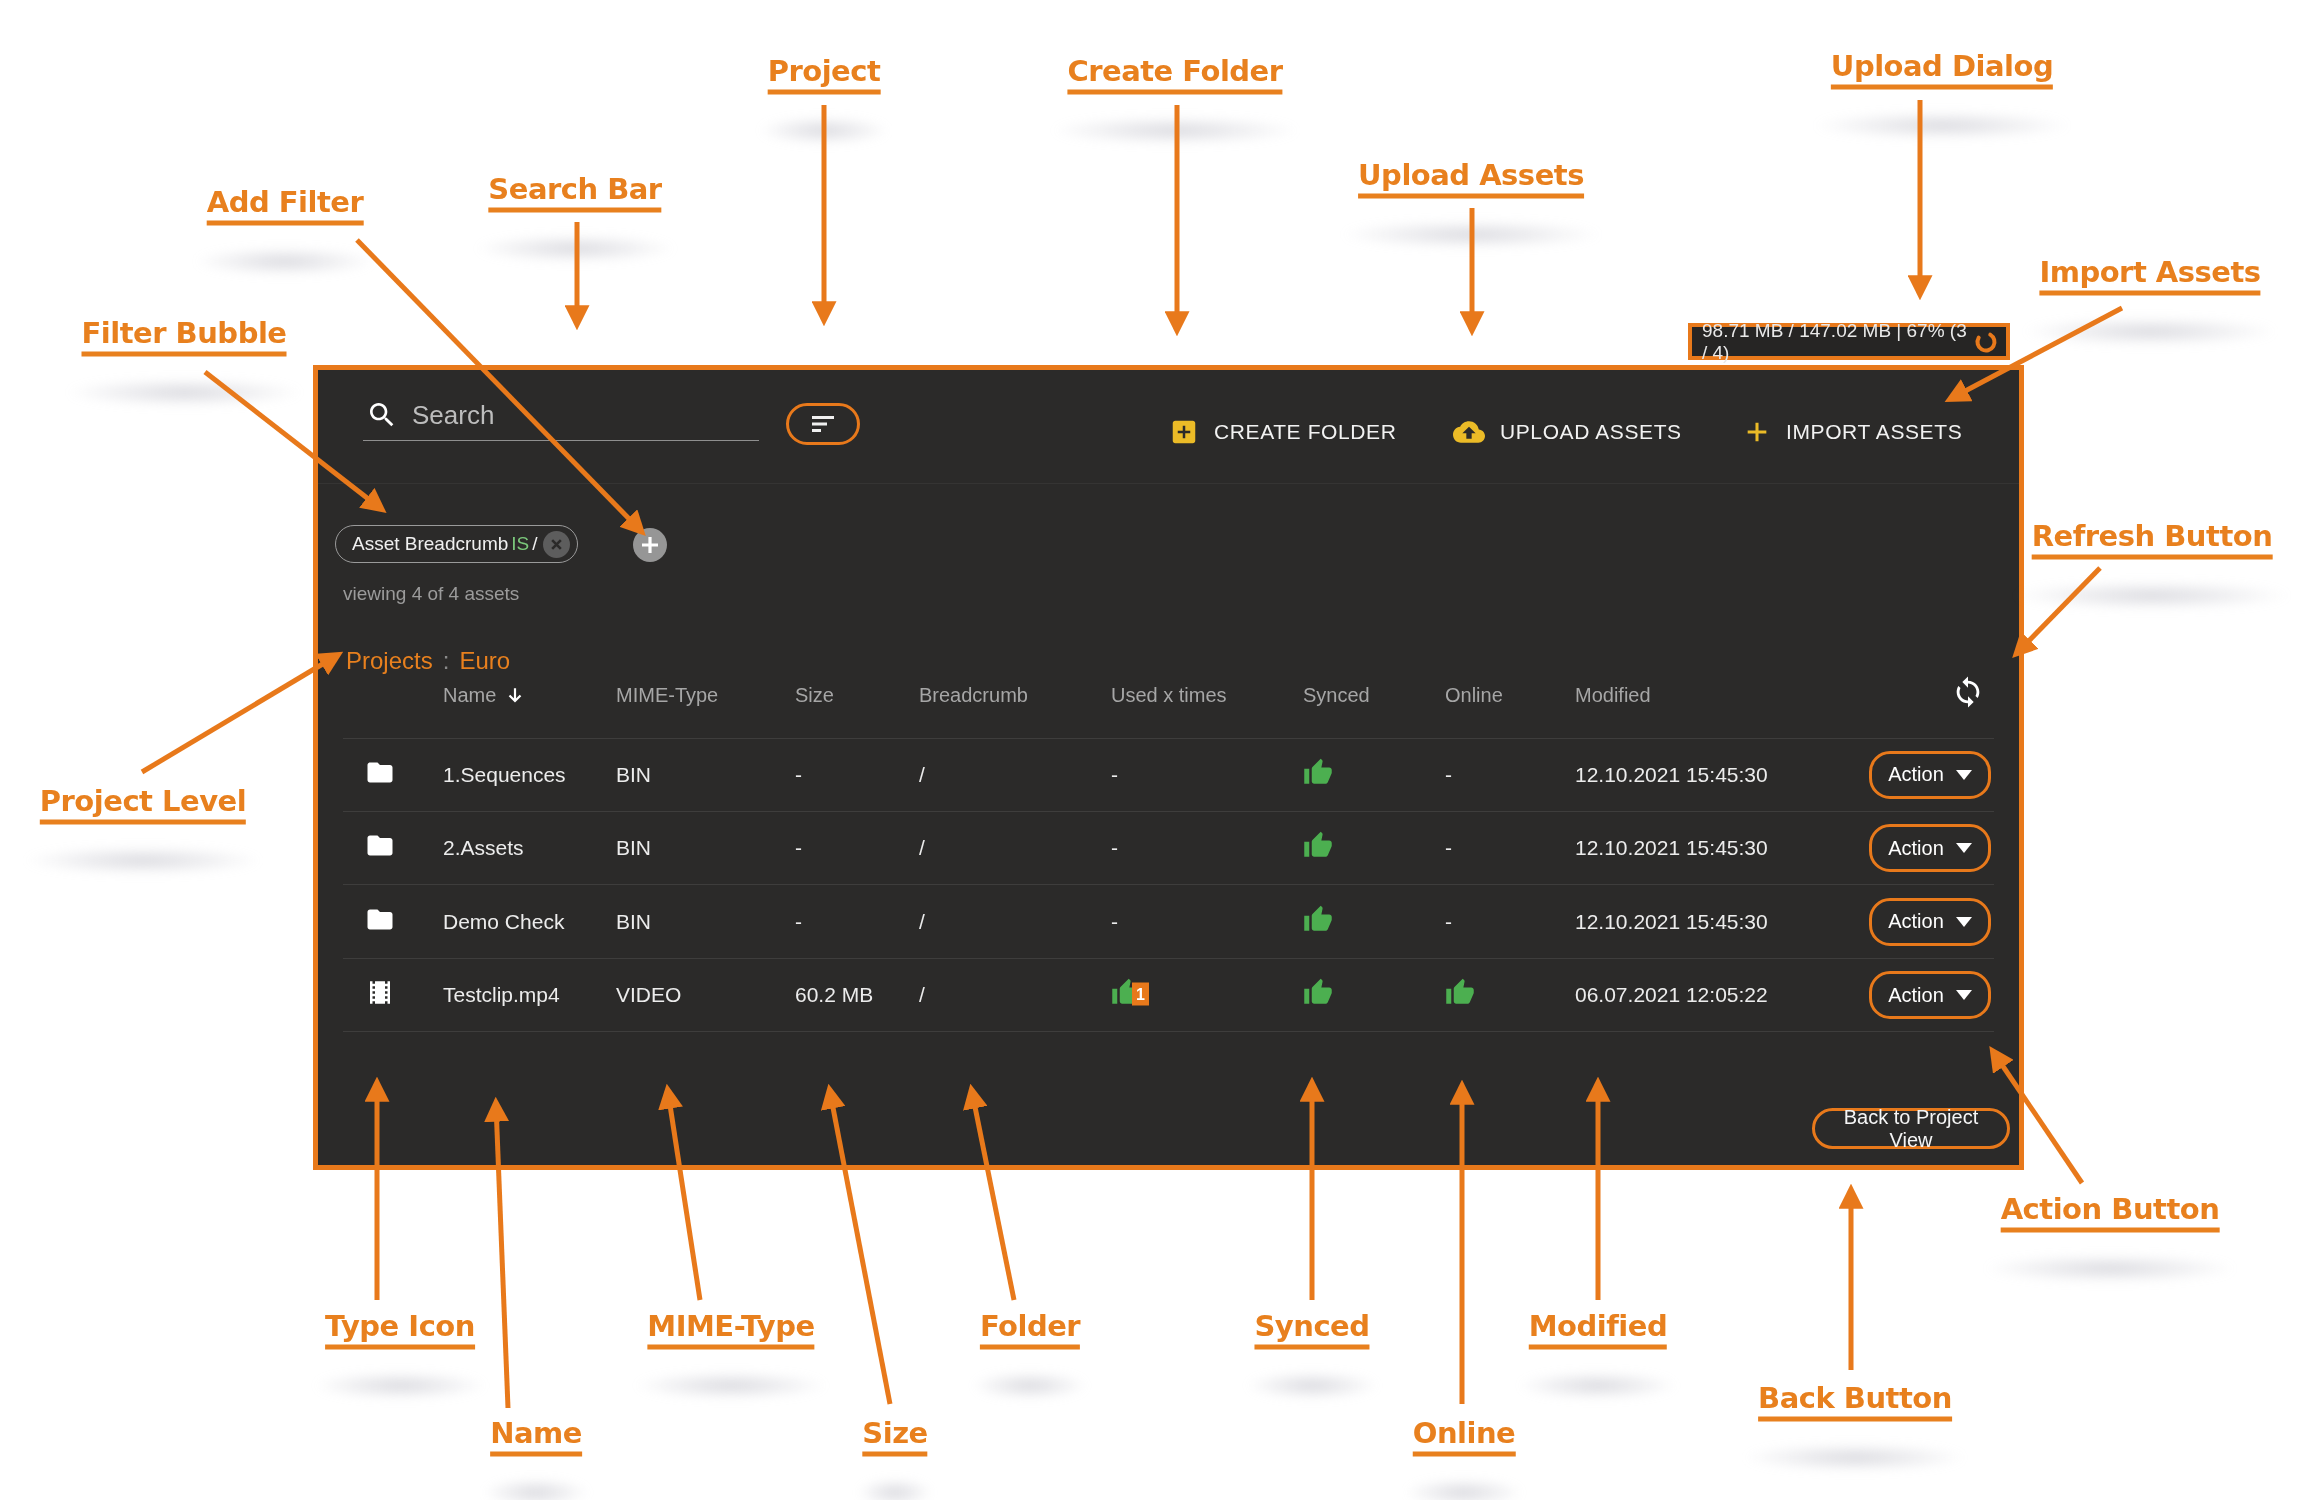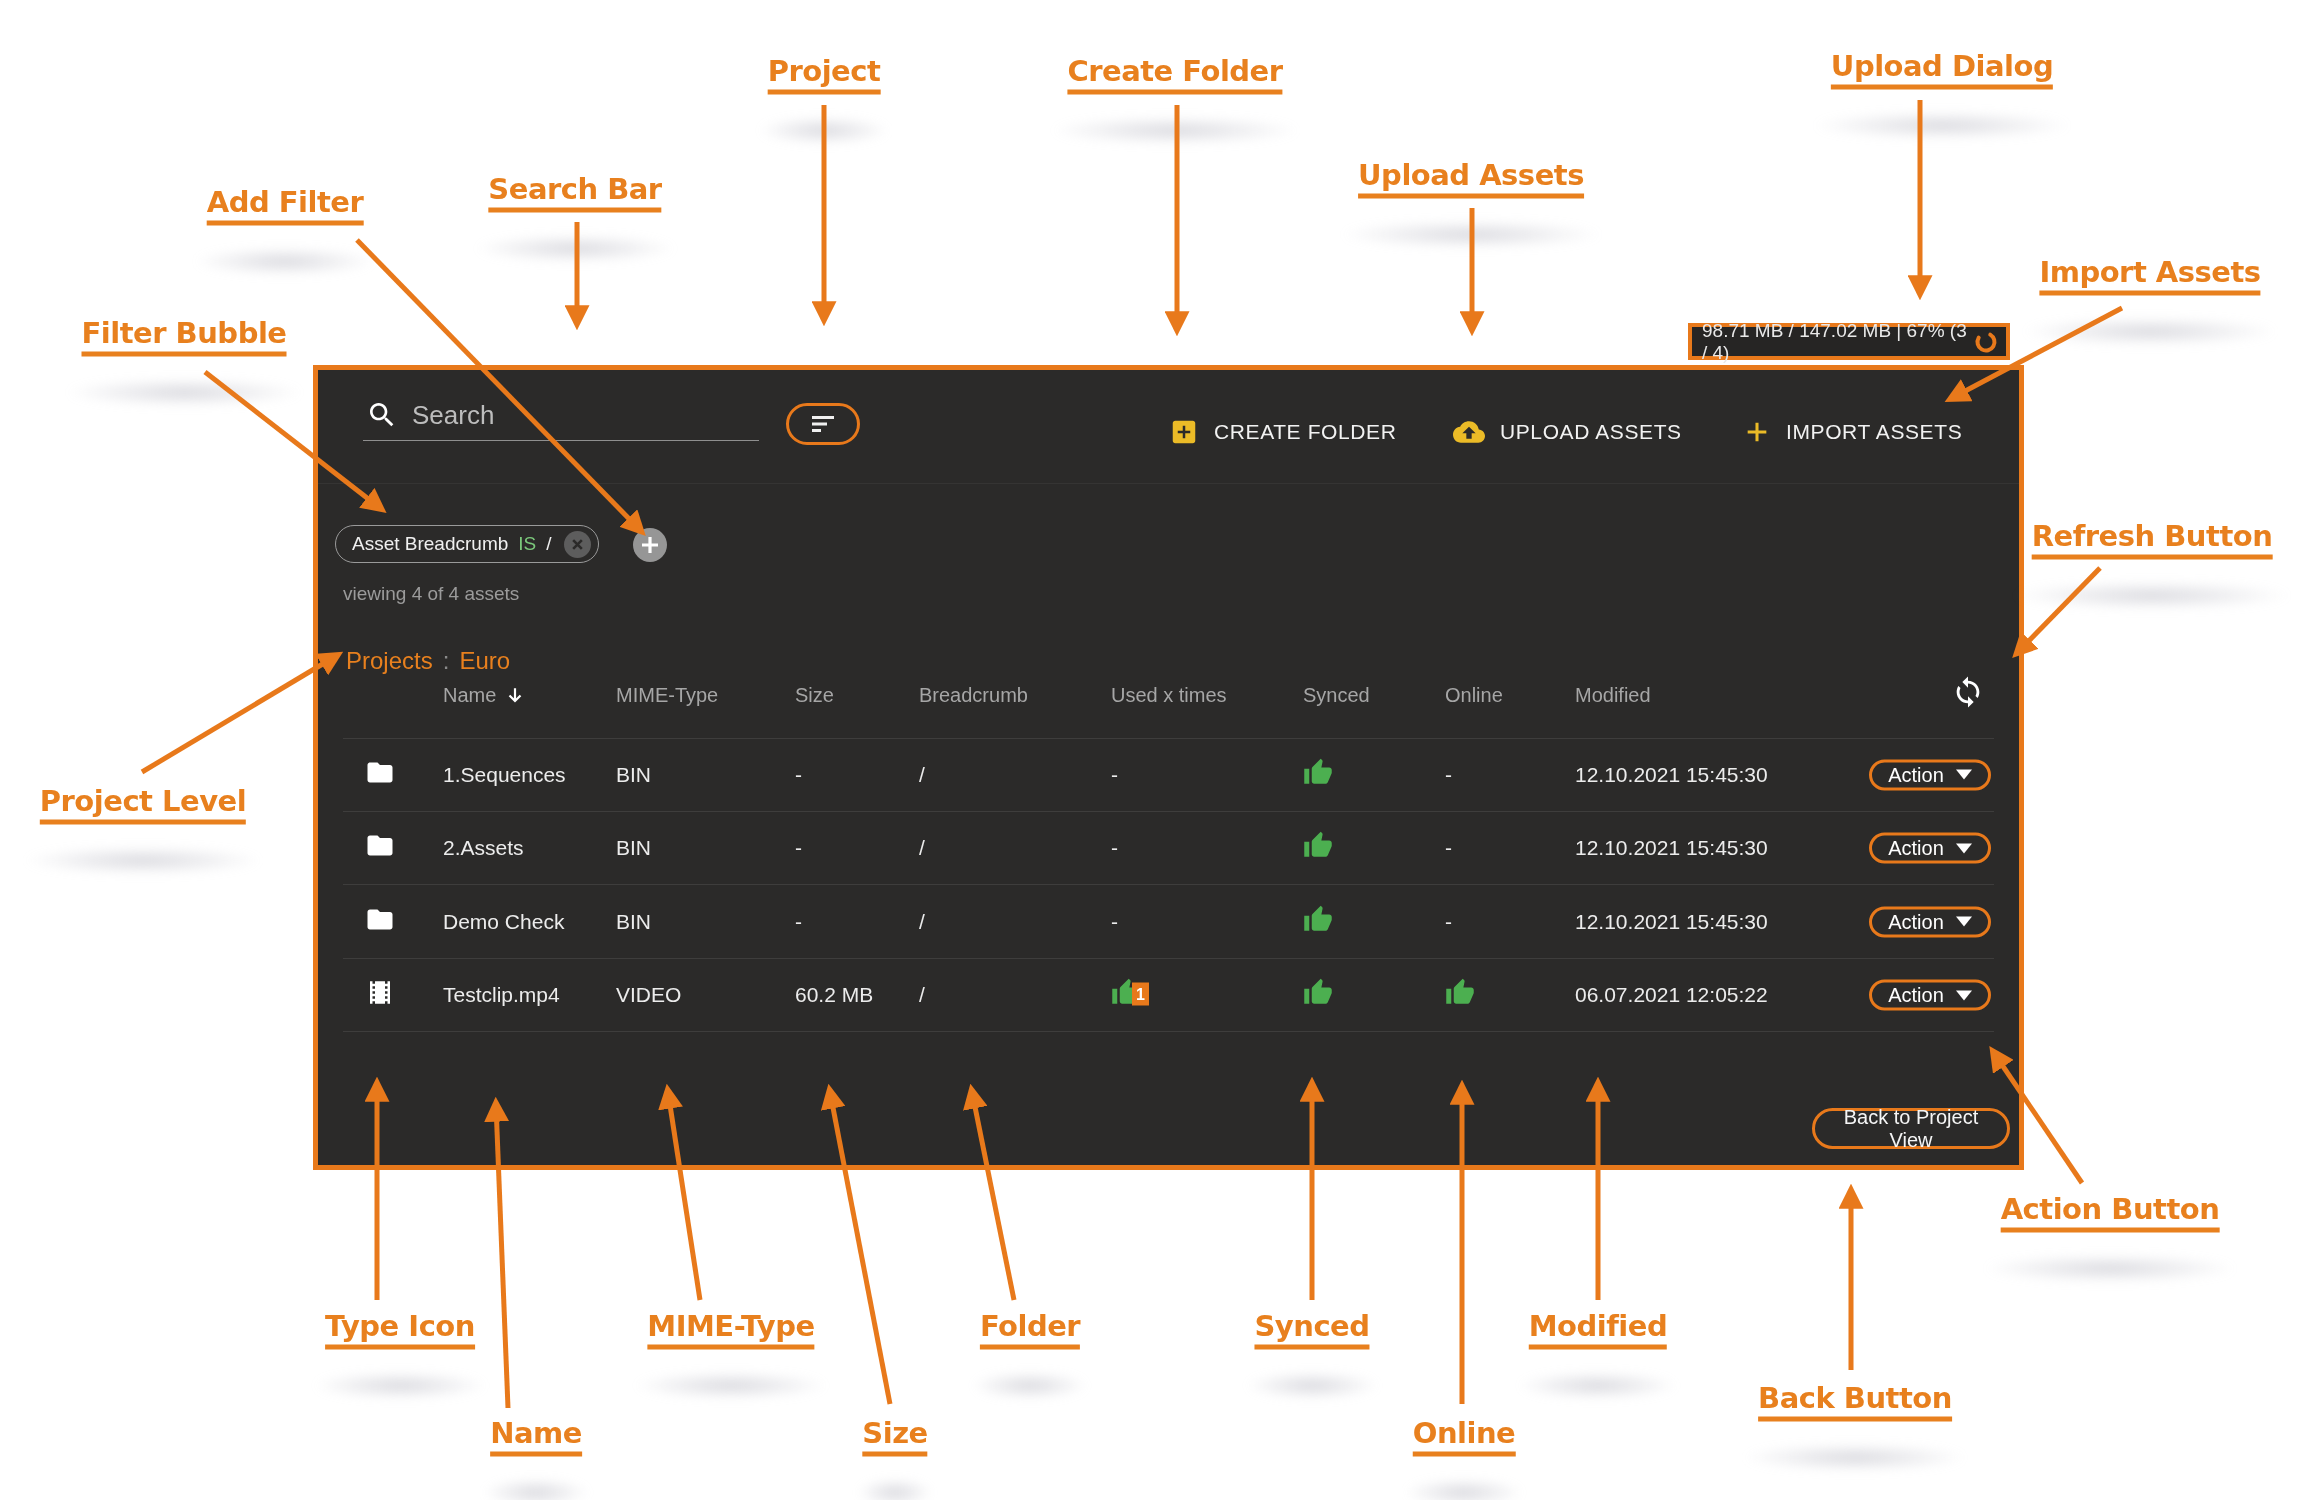--- a/index.html
+++ b/index.html
@@ -53,21 +53,21 @@
   }
   .top-btn .lbl{color:#F2F2F2;font-size:21px;letter-spacing:0.6px;font-family:"Liberation Sans",sans-serif;}
   .btn-create{left:851px;}
   .btn-upload{left:1135px;}
   .btn-import{left:1425px;}
   .toolbar-divider{position:absolute;left:0;top:113px;width:100%;height:1px;background:rgba(255,255,255,0.05);}
   
   .filter-bubble{
     position:absolute;left:17px;top:155px;height:38px;padding:0 7px 0 16px;
     border:1.5px solid #9A9A9A;border-radius:20px;
-    display:flex;align-items:center;gap:10px;box-sizing:border-box;cursor:pointer;
+    display:flex;align-items:center;gap:3px;box-sizing:border-box;cursor:pointer;
   }
   .filter-bubble .field{color:#F0F0F0;font-size:19px;}
   .filter-bubble .op{color:#7BC87B;font-size:19px;}
   .filter-bubble .val{color:#F0F0F0;font-size:19px;margin-right:2px;}
   .bubble-x{
     width:27px;height:27px;border-radius:50%;background:#5D5D5D;border:none;padding:0;
     display:flex;align-items:center;justify-content:center;cursor:pointer;
   }
   .add-filter-btn{
     position:absolute;left:315px;top:158px;width:34px;height:34px;border-radius:50%;
@@ -96,21 +96,21 @@
   .c-sync{left:985px;}
   .c-online{left:1127px;}
   .c-mod{left:1257px;}
   .c-action{left:1551px;}
   .thumb-wrap{position:relative;display:inline-block;width:30px;height:30px;}
   .used-badge{
     position:absolute;left:21px;top:5px;width:17px;height:23px;background:#E8791B;
     color:#fff;font-size:16px;font-weight:bold;display:flex;align-items:center;justify-content:center;
   }
   .action-btn{
-    width:122px;height:31px;border-radius:21px;border:3px solid #E8791B;background:transparent;
+    width:122px;height:48px;border-radius:21px;border:3px solid #E8791B;background:transparent;
     color:#fff;font-size:20px;display:flex;align-items:center;justify-content:center;gap:12px;
     cursor:pointer;box-sizing:border-box;font-family:"Liberation Sans",sans-serif;
   }
   .caret-down{width:0;height:0;border-left:8px solid transparent;border-right:8px solid transparent;border-top:10px solid #fff;}
   .back-btn{
     position:absolute;left:1494px;top:738px;width:198px;height:41px;border-radius:21px;
     border:3px solid #E8791B;background:transparent;color:#F5F5F5;font-size:20px;
     display:flex;align-items:center;justify-content:center;cursor:pointer;box-sizing:border-box;
     font-family:"Liberation Sans",sans-serif;
   }

